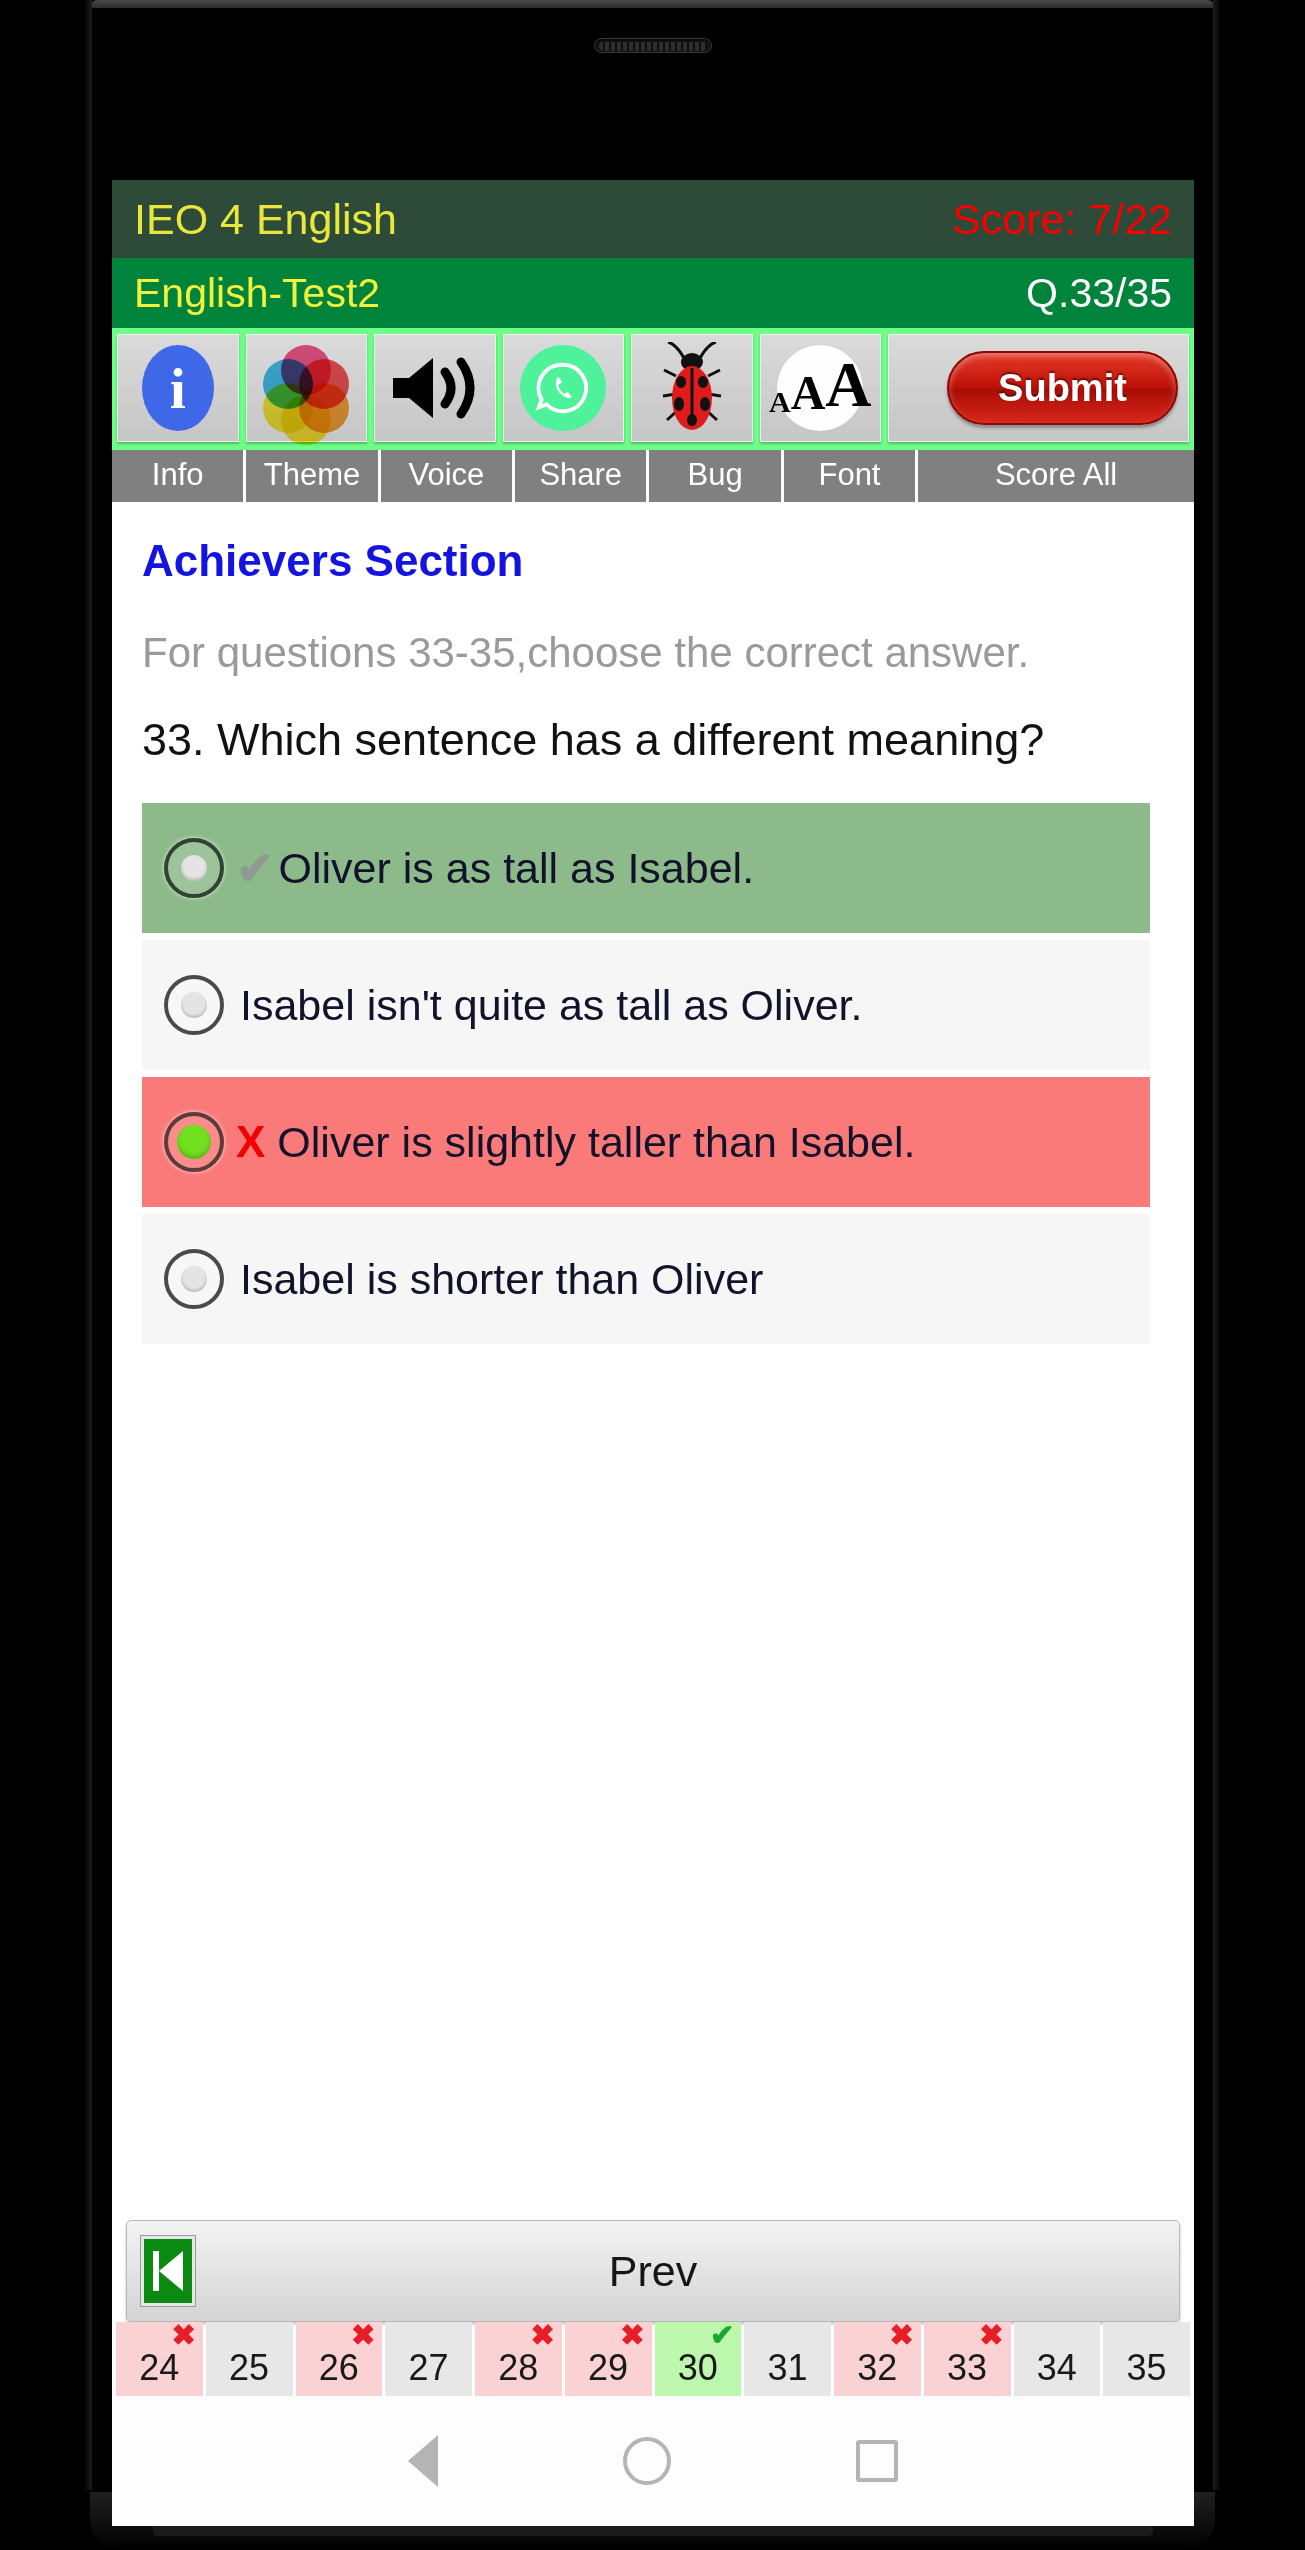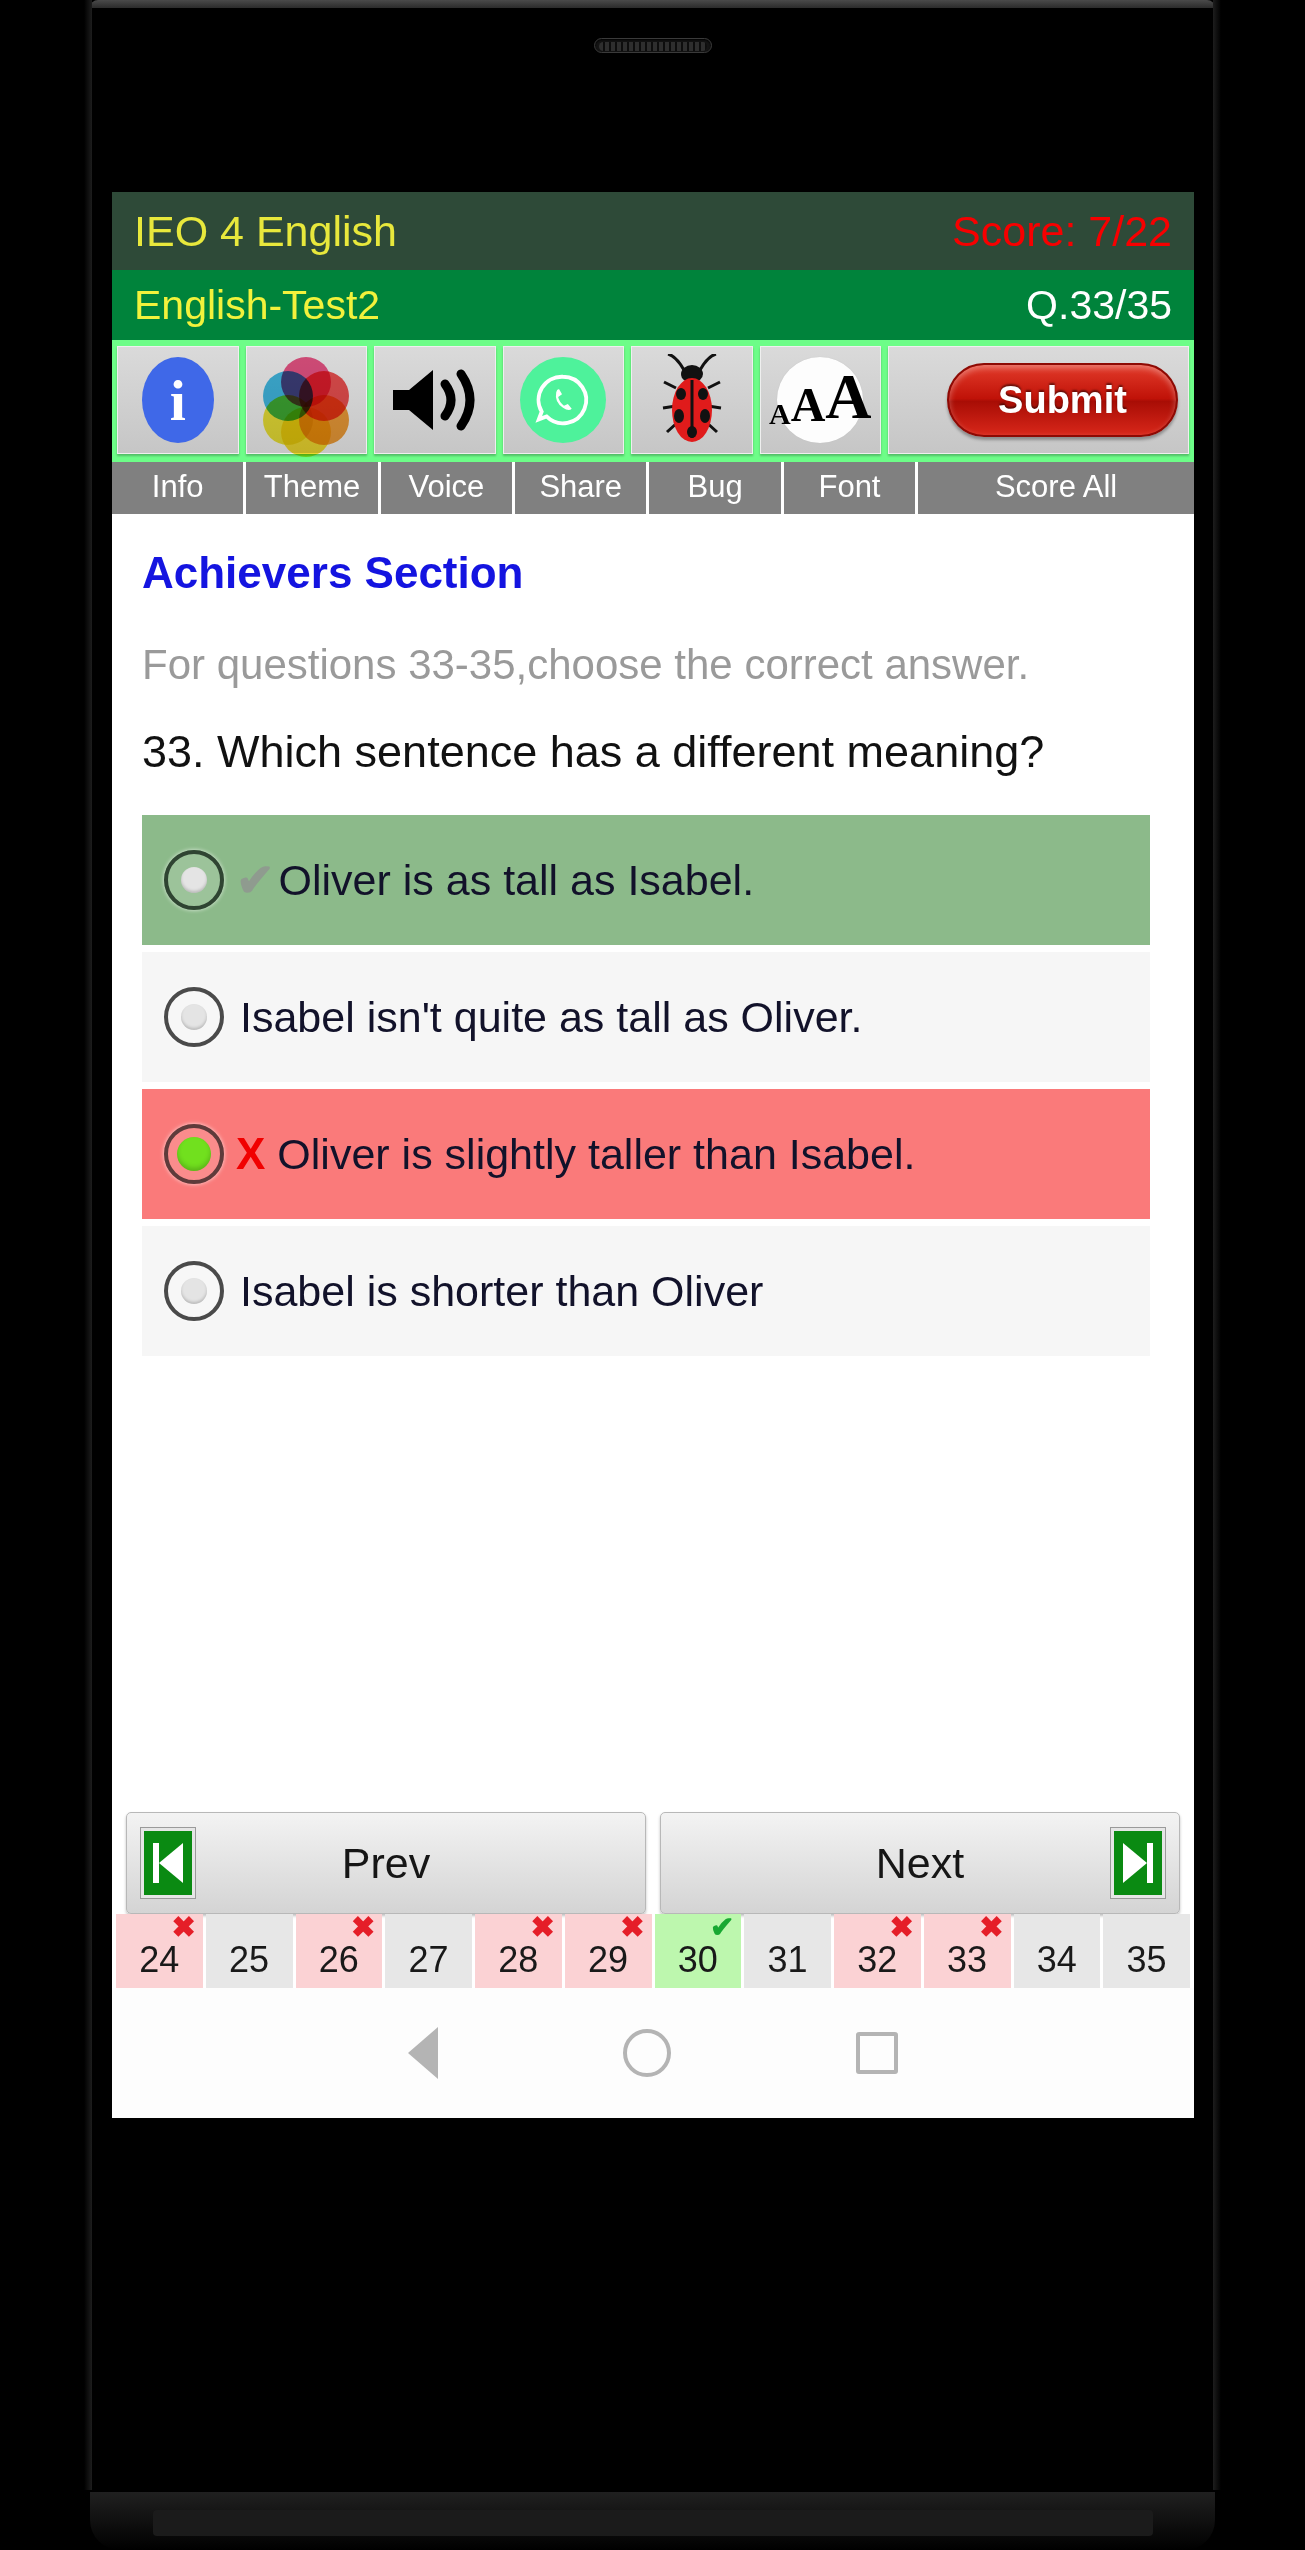--- a/index.html
+++ b/index.html
@@ -40,21 +40,21 @@
     background:linear-gradient(0deg,#000,#202020);
     border-radius:0 0 30px 30px;
   }
   .bezel-bottom-bar {
     position:absolute; bottom:14px; left:50%; transform:translateX(-50%);
     width:1000px; height:26px; background:#1b1b1b; border-radius:4px;
   }
 
   
   #screen {
-    position:absolute; top:192px; left:112px; width:1082px; height:1926px;
+    position:absolute; top:180px; left:112px; width:1082px; height:2346px;
     background:#fff; overflow:hidden;
   }
 
   
   .titlebar {
     height:78px; background:#2e4a38;
     display:flex; align-items:center; justify-content:space-between;
     padding:0 22px;
   }
   .titlebar .t-left { color:#e8e83c; font-size:43px; }
@@ -368,28 +368,20 @@
 
     <div class="navrow">
       <div class="navbtn">
         <div class="navicon">
           <div class="bar"></div>
             <div class="tri-l"></div>
         </div>
         <span class="lbl">Prev</span>
         <div style="width:54px"></div>
       </div>
-      <div class="navbtn">
-        <div style="width:54px"></div>
-        <span class="lbl">Next</span>
-        <div class="navicon">
-          <div class="tri-r"></div>
-            <div class="bar"></div>
-        </div>
-      </div>
     </div>
 
     <div class="qstrip">
       <div class="qcell wrongq">
           <span class="badge x">✖</span>
           <span class="num">24</span>
         </div>
       <div class="qcell neutral">
           <span class="badge"></span>
           <span class="num">25</span>

